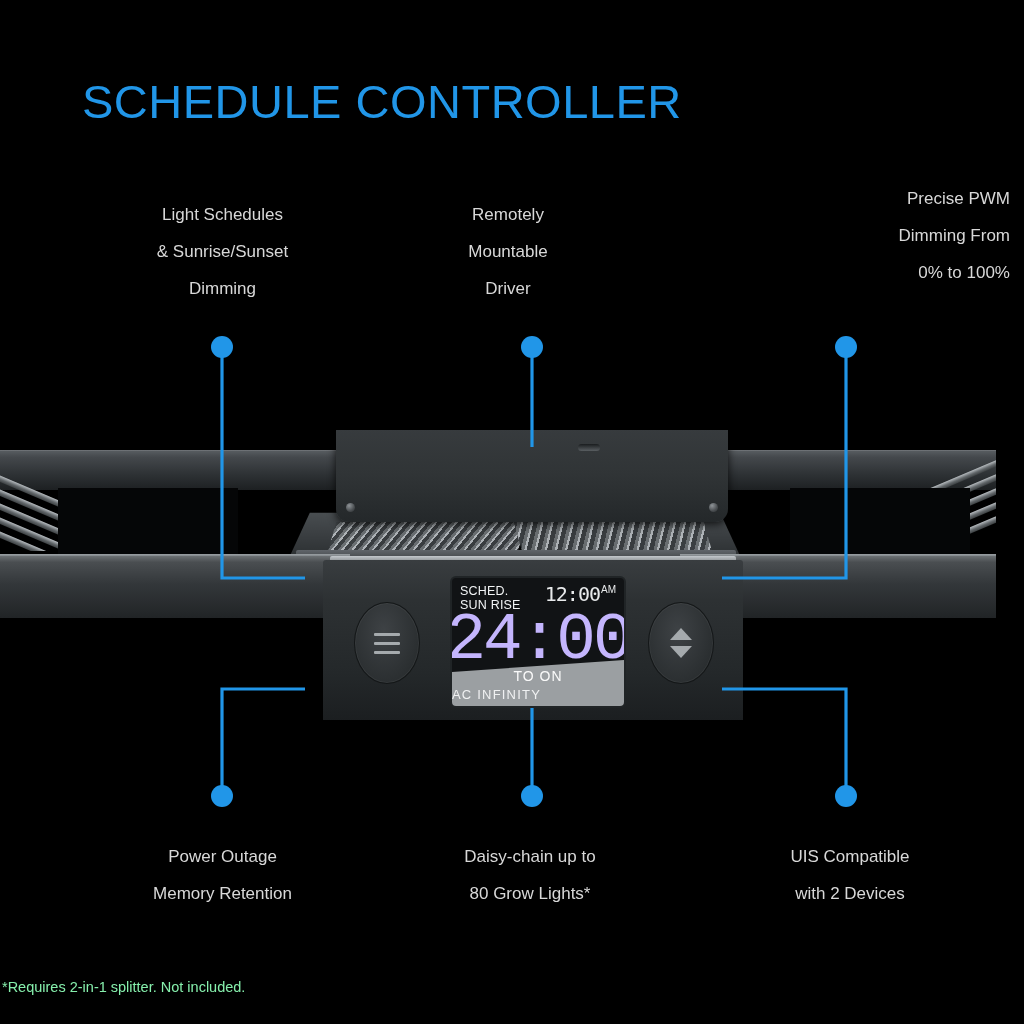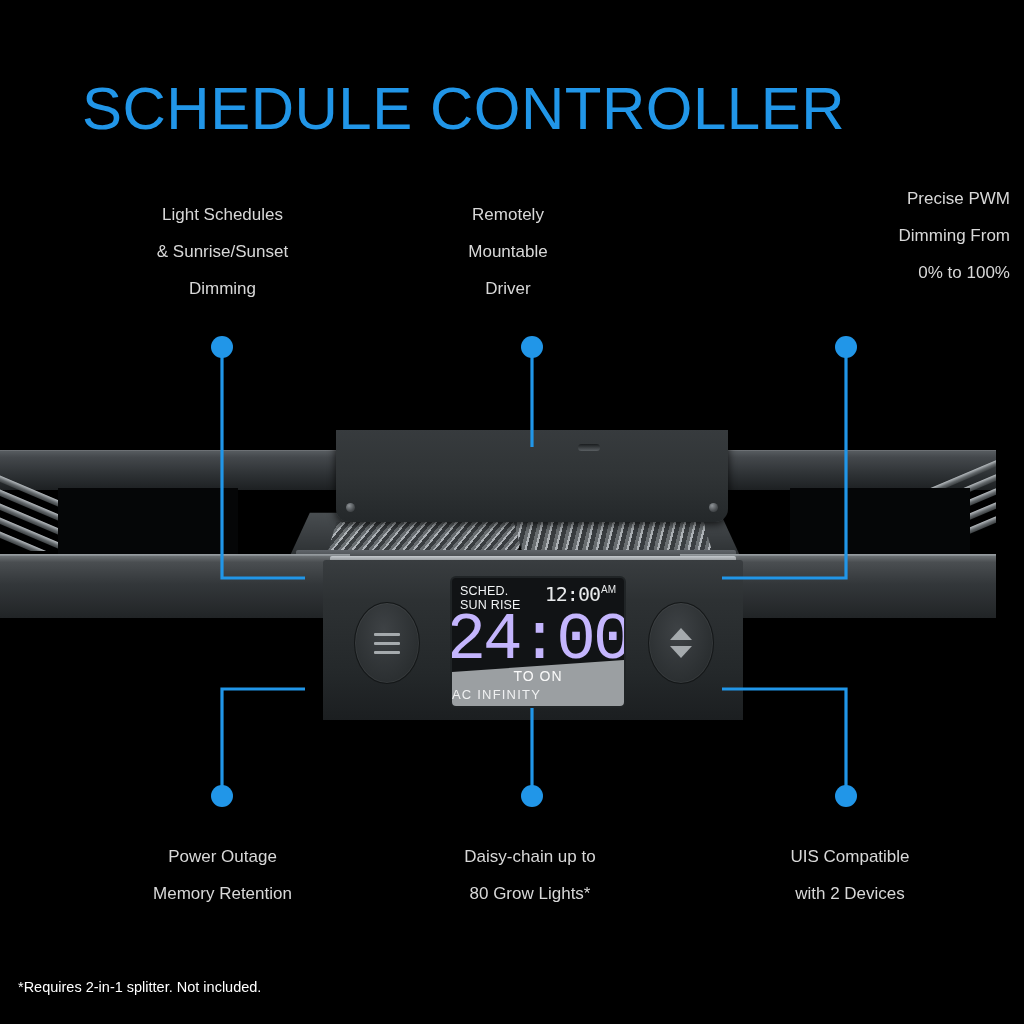--- a/index.html
+++ b/index.html
@@ -16,21 +16,21 @@
     height: 1024px;
     background: #000000;
     overflow: hidden;
   }
 
   
   .title {
     position: absolute;
     left: 82px;
     top: 74px;
-    font-size: 60px;
+    font-size: 47px;
     letter-spacing: 0.5px;
     font-weight: 400;
     color: #2196e8;
     white-space: nowrap;
   }
 
   
   .callout-text {
     position: absolute;
     color: #d8d8d8;
@@ -42,24 +42,24 @@
   }
   .ct-top-left   { left: 60px;  top: 196px; width: 325px; }
   .ct-top-mid    { left: 363px; top: 196px; width: 290px; }
   .ct-top-right  { left: 690px; top: 180px; width: 320px; text-align: right; }
   .ct-bot-left   { left: 60px;  top: 838px; width: 325px; }
   .ct-bot-mid    { left: 385px; top: 838px; width: 290px; }
   .ct-bot-right  { left: 690px; top: 838px; width: 320px; }
 
   .footnote {
     position: absolute;
-    left: 18px;
+    left: 2px;
     top: 979px;
     font-size: 14.5px;
-    color: #ffffff;
+    color: #86efac;
     font-weight: 300;
   }
 
   
   #connectors {
     position: absolute;
     left: 0;
     top: 0;
     width: 1024px;
     height: 1024px;

